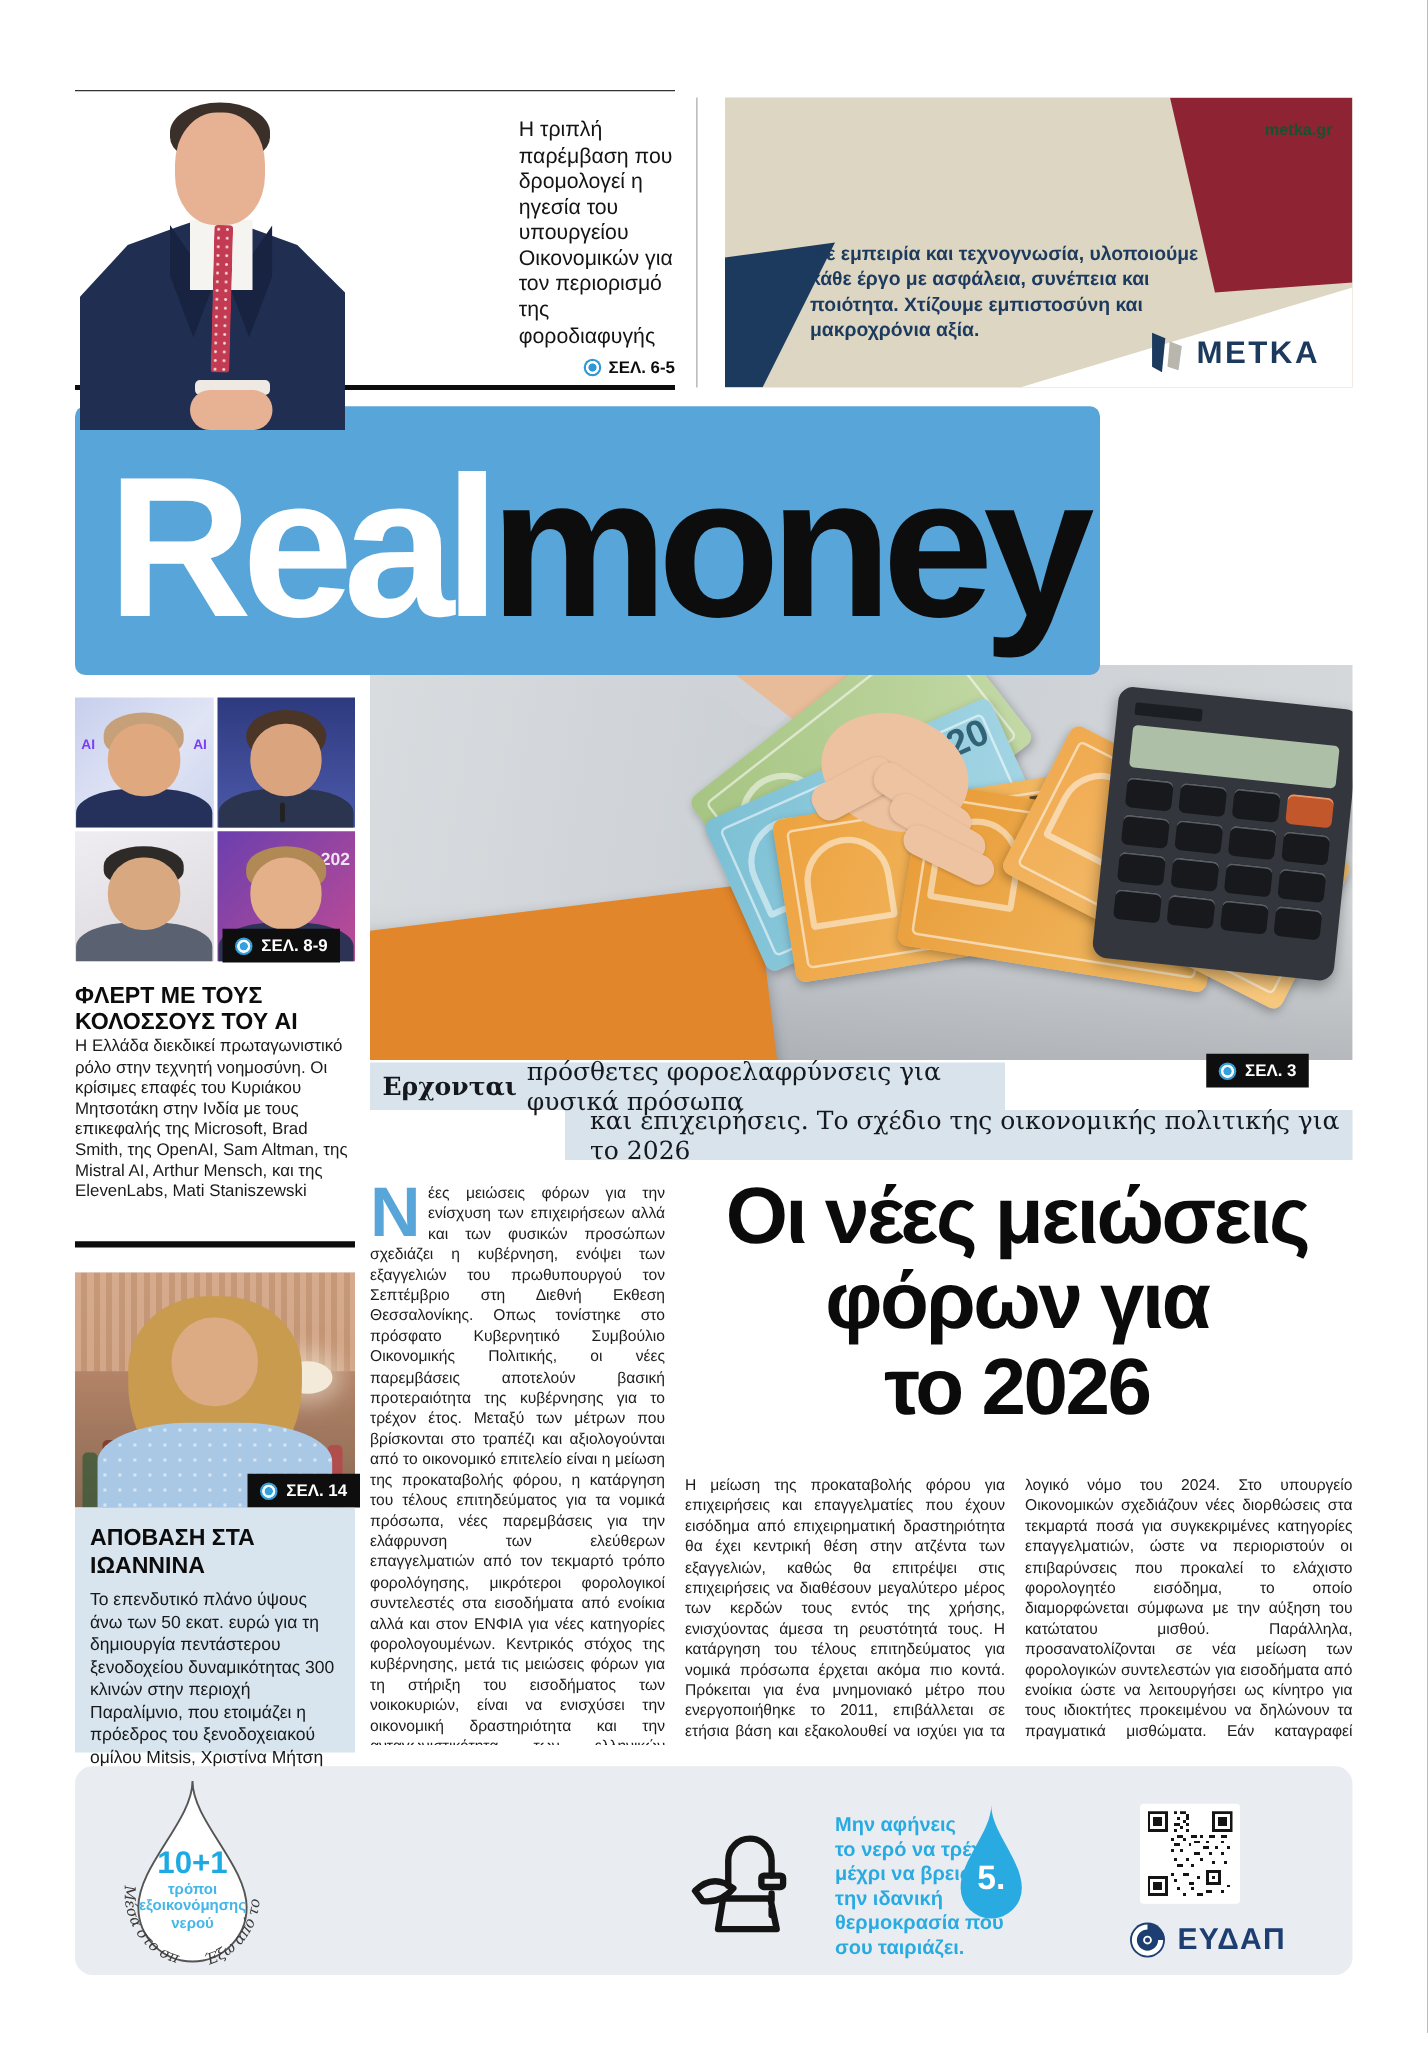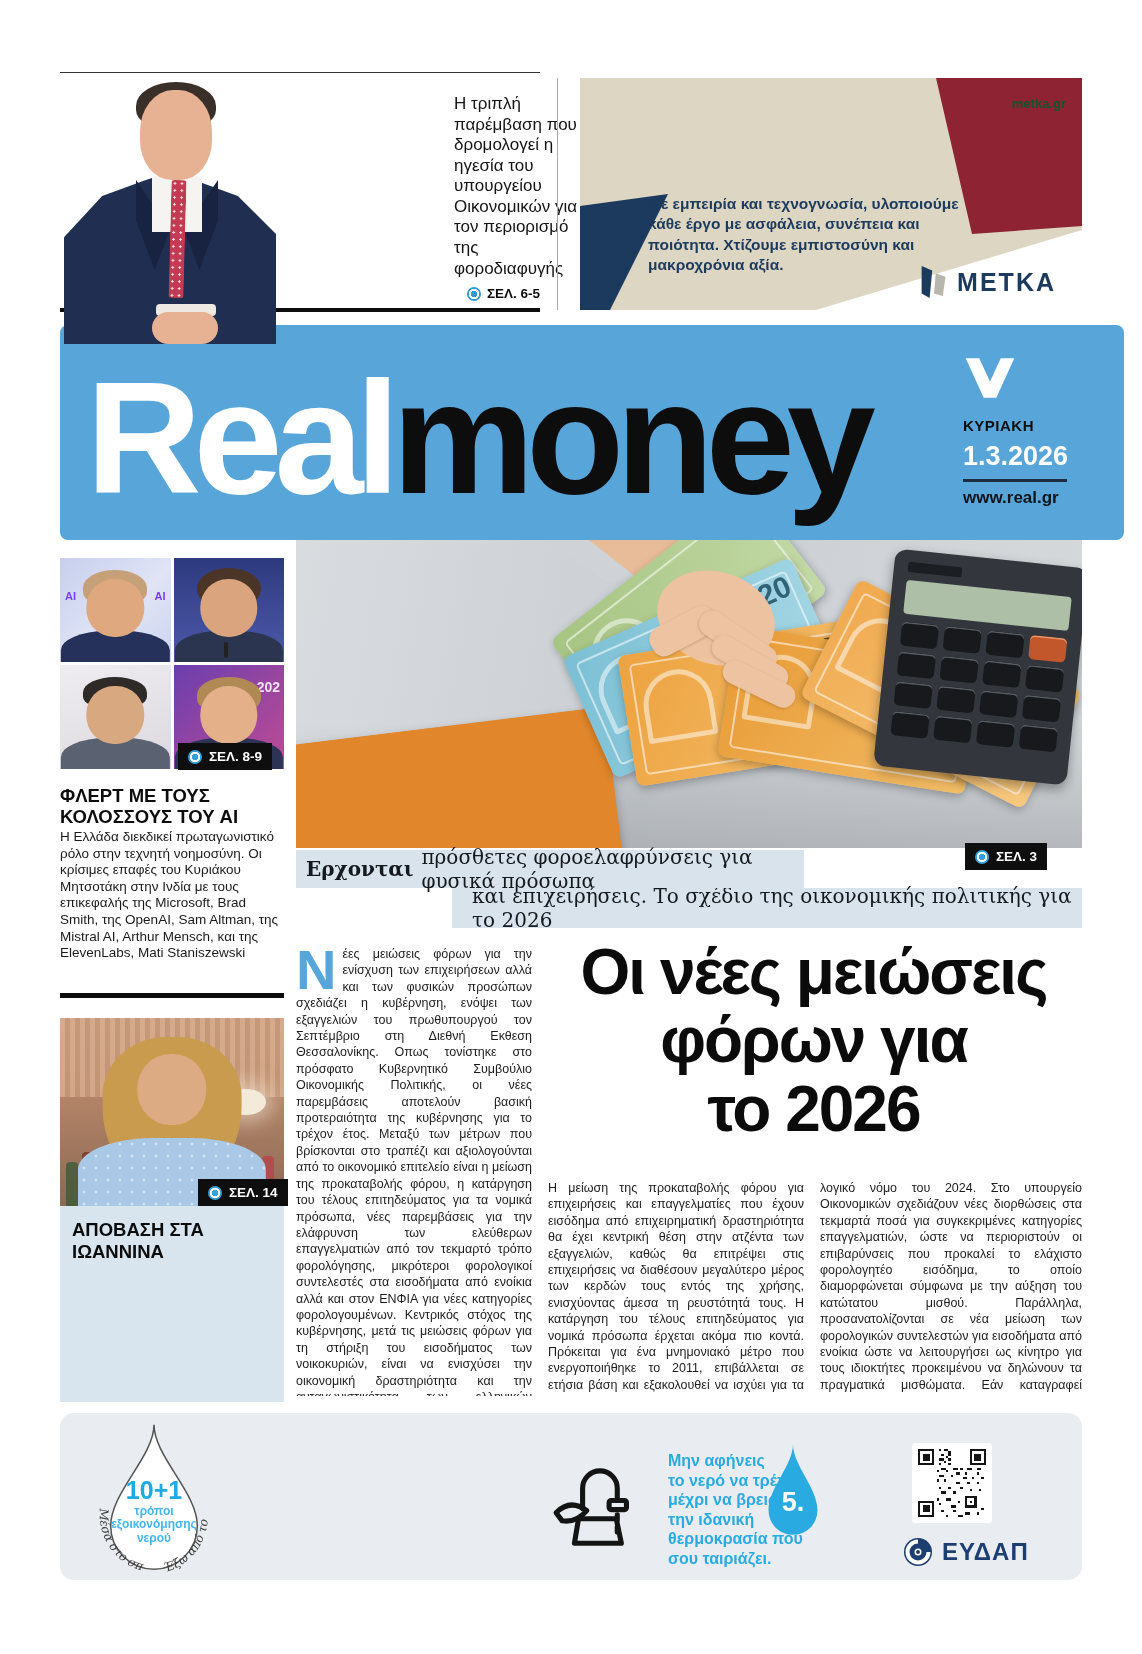--- a/index.html
+++ b/index.html
@@ -13,21 +13,21 @@
   .pre { white-space:pre-line; }
 
   
   .tl-rule-top  { left:60px; top:72px;  width:480px; height:1px; background:#333; }
   .tl-rule-bot  { left:60px; top:308px; width:480px; height:4px; background:#0d0d0d; }
   .v-divider    { left:557px; top:78px; width:1px; height:232px; background:#aaa; }
 
   .tl-headline { left:218px; top:92px; width:190px; text-align:right;
     font-size:24px; font-weight:800; line-height:1.17; letter-spacing:-0.4px; color:#0c0c0c; z-index:7;}
   .tl-deck { left:415px; top:94px; width:124px;
-    font-size:17px; font-weight:500; line-height:1.21; color:#141414;margin-left:39px; }
+    font-size:17px; font-weight:500; line-height:1.21; color:#141414; }
   .tl-pageref { left:400px; top:286px; width:140px; display:flex; justify-content:flex-end; }
 
   .pageref { display:inline-flex; align-items:center; gap:6px;
     font-size:13.5px; font-weight:800; color:#0d0d0d; }
   .pr-dot { width:14px; height:14px; border-radius:50%;
     background:radial-gradient(circle at 50% 50%, #2f98d5 0 3px, #ffffff 3.5px 5px, #2f98d5 5.5px 7px); }
   .badge { position:absolute; display:inline-flex; align-items:center; gap:7px;
     background:#0e0e0e; color:#fff; font-size:13.5px; font-weight:800;
     padding:5px 10px; height:27px; }
   .badge .pr-dot { background:radial-gradient(circle at 50% 50%, #35a0dc 0 3px, #f2f8fc 3.5px 5px, #35a0dc 5.5px 7px); }
@@ -52,21 +52,21 @@
   
   .metka { left:580px; top:78px; width:502px; height:232px; background:#ddd6c2; overflow:hidden; }
   .metka svg.shapes { position:absolute; inset:0; }
   .metka-site { position:absolute; right:16px; top:18px; color:#14532d; font-size:13px; font-weight:700; }
   .metka-head { position:absolute; left:68px; top:38px; color:#1c3a5e; font-size:29px; font-weight:400; line-height:1.16; letter-spacing:-0.3px; }
   .metka-body { position:absolute; left:68px; top:116px; width:330px; color:#1c3a5e; font-size:15.5px; font-weight:700; line-height:1.32; }
   .metka-logo { position:absolute; right:26px; bottom:10px; display:flex; align-items:center; gap:8px; }
   .metka-brand { color:#1c3a5e; font-size:25px; font-weight:700; letter-spacing:2px; }
 
   
-  .masthead { left:60px; top:325px; width:1064px; height:215px; background:#58a5da; border-radius:8px; overflow:hidden; z-index:1; }
+  .masthead { left:60px; top:325px; width:820px; height:215px; background:#58a5da; border-radius:8px; overflow:hidden; z-index:1; }
   .mast-title { position:absolute; left:26px; bottom:26px; font-size:160px; font-weight:800; letter-spacing:-8px; line-height:0.95; white-space:nowrap; }
   .mast-title .w { color:#fff; }
   .mast-title .b { color:#0d0d0d; }
   .mast-v    { position:absolute; left:903px; top:30px; width:54px; height:46px; }
   .mast-day  { position:absolute; left:903px; top:92px;  font-size:15px; font-weight:800; color:#101010; letter-spacing:0.5px; }
   .mast-date { position:absolute; left:903px; top:116px; font-size:27px; font-weight:800; color:#ffffff; }
   .mast-rule { position:absolute; left:903px; top:154px; width:104px; height:2.5px; background:#1c2e3e; }
   .mast-site { position:absolute; left:903px; top:163px; font-size:17px; font-weight:800; color:#0e1418; }
 
   
@@ -293,20 +293,21 @@
     <div class="hair"></div>
     <div class="face"></div>
     <div class="shirt"></div>
   </div>
   <div class="badge woman-badge">
     <span class="pr-dot"></span>
     <span>ΣΕΛ. 14</span>
   </div>
   <div class="abs io-box">
     <div class="io-head">ΑΠΟΒΑΣΗ ΣΤΑ ΙΩΑΝΝΙΝΑ</div>
+    <div class="io-body">Το επενδυτικό πλάνο ύψους άνω των 50 εκατ. ευρώ για τη δημιουργία πεντάστερου ξενοδοχείου δυναμικότητας 300 κλινών στην περιοχή Παραλίμνιο, που ετοιμάζει η πρόεδρος του ξενοδοχειακού ομίλου Mitsis, Χριστίνα Μήτση</div>
   </div>
 
   <div class="abs euro">
     <div class="desk"></div>
     <div class="folder-edge"></div>
     <div class="folder"></div>
     <div class="sleeve"></div>
     <div class="arm"></div>
     <div class="note n100">
         <div class="inner"></div>

